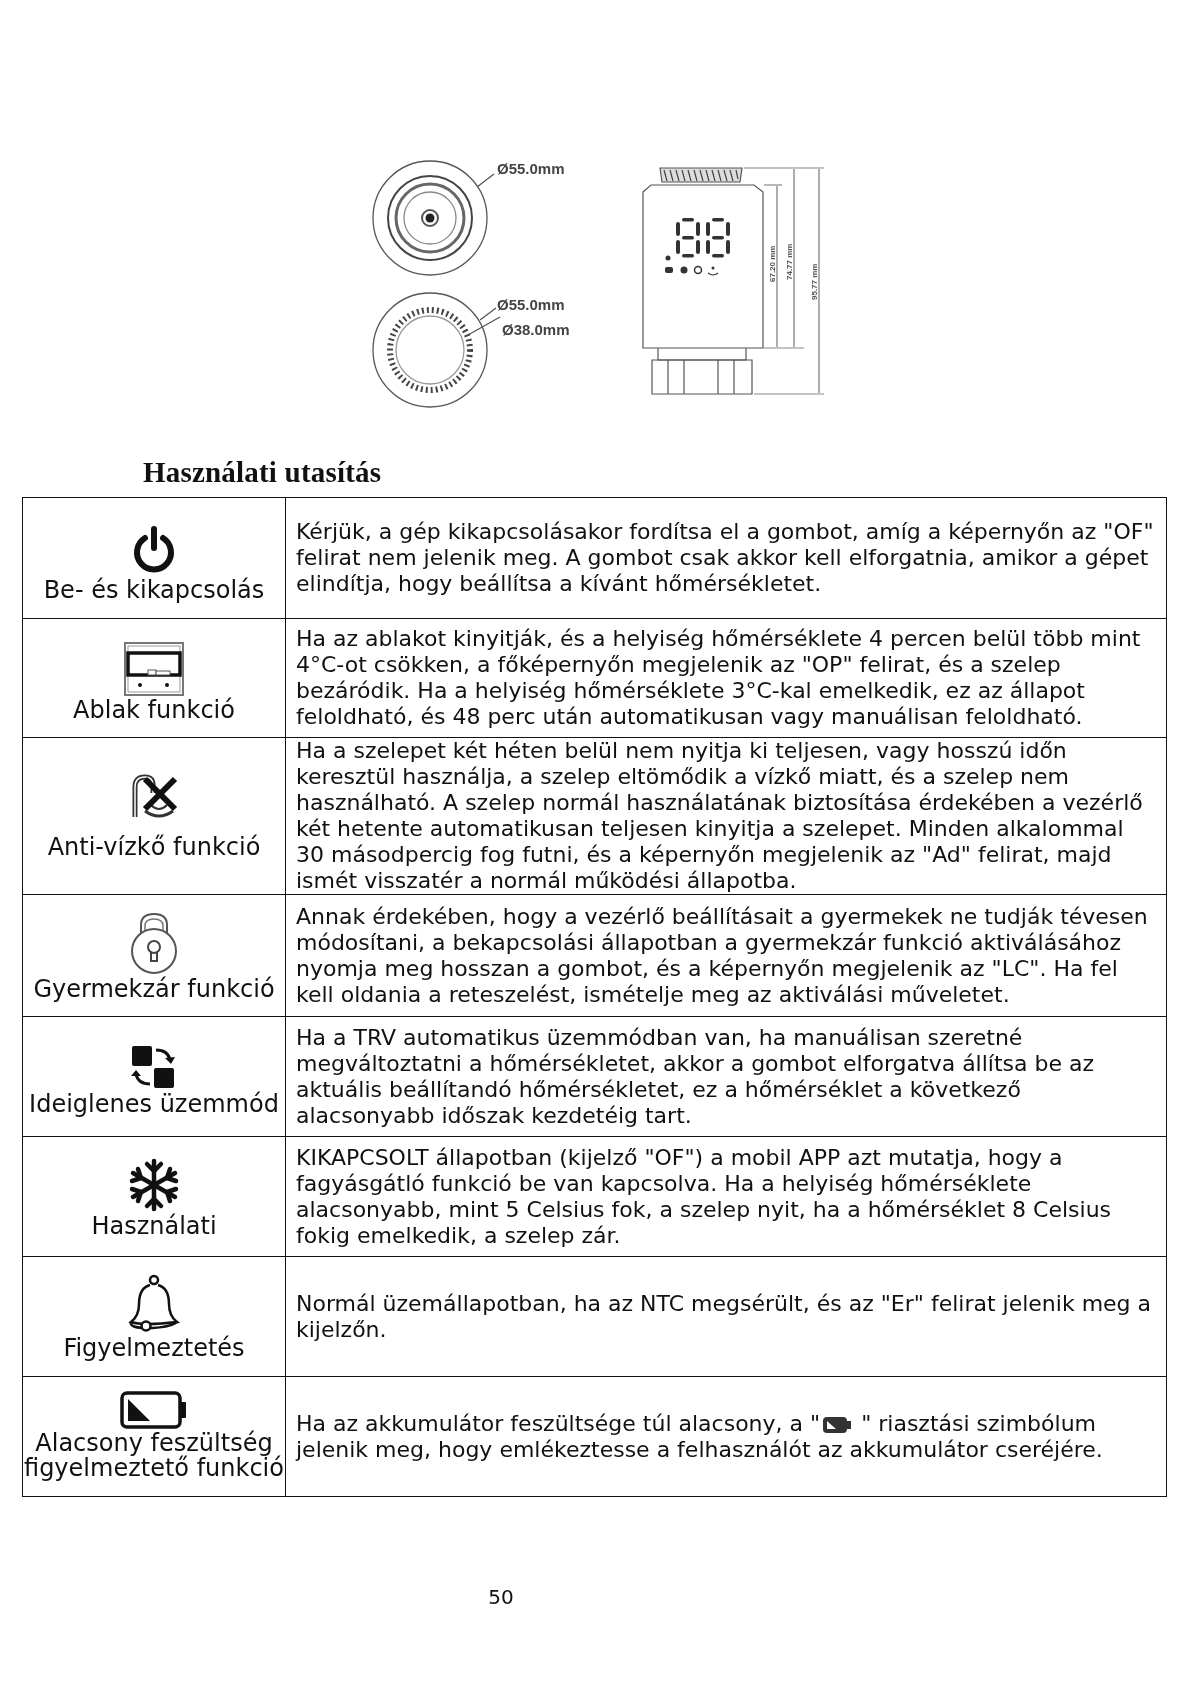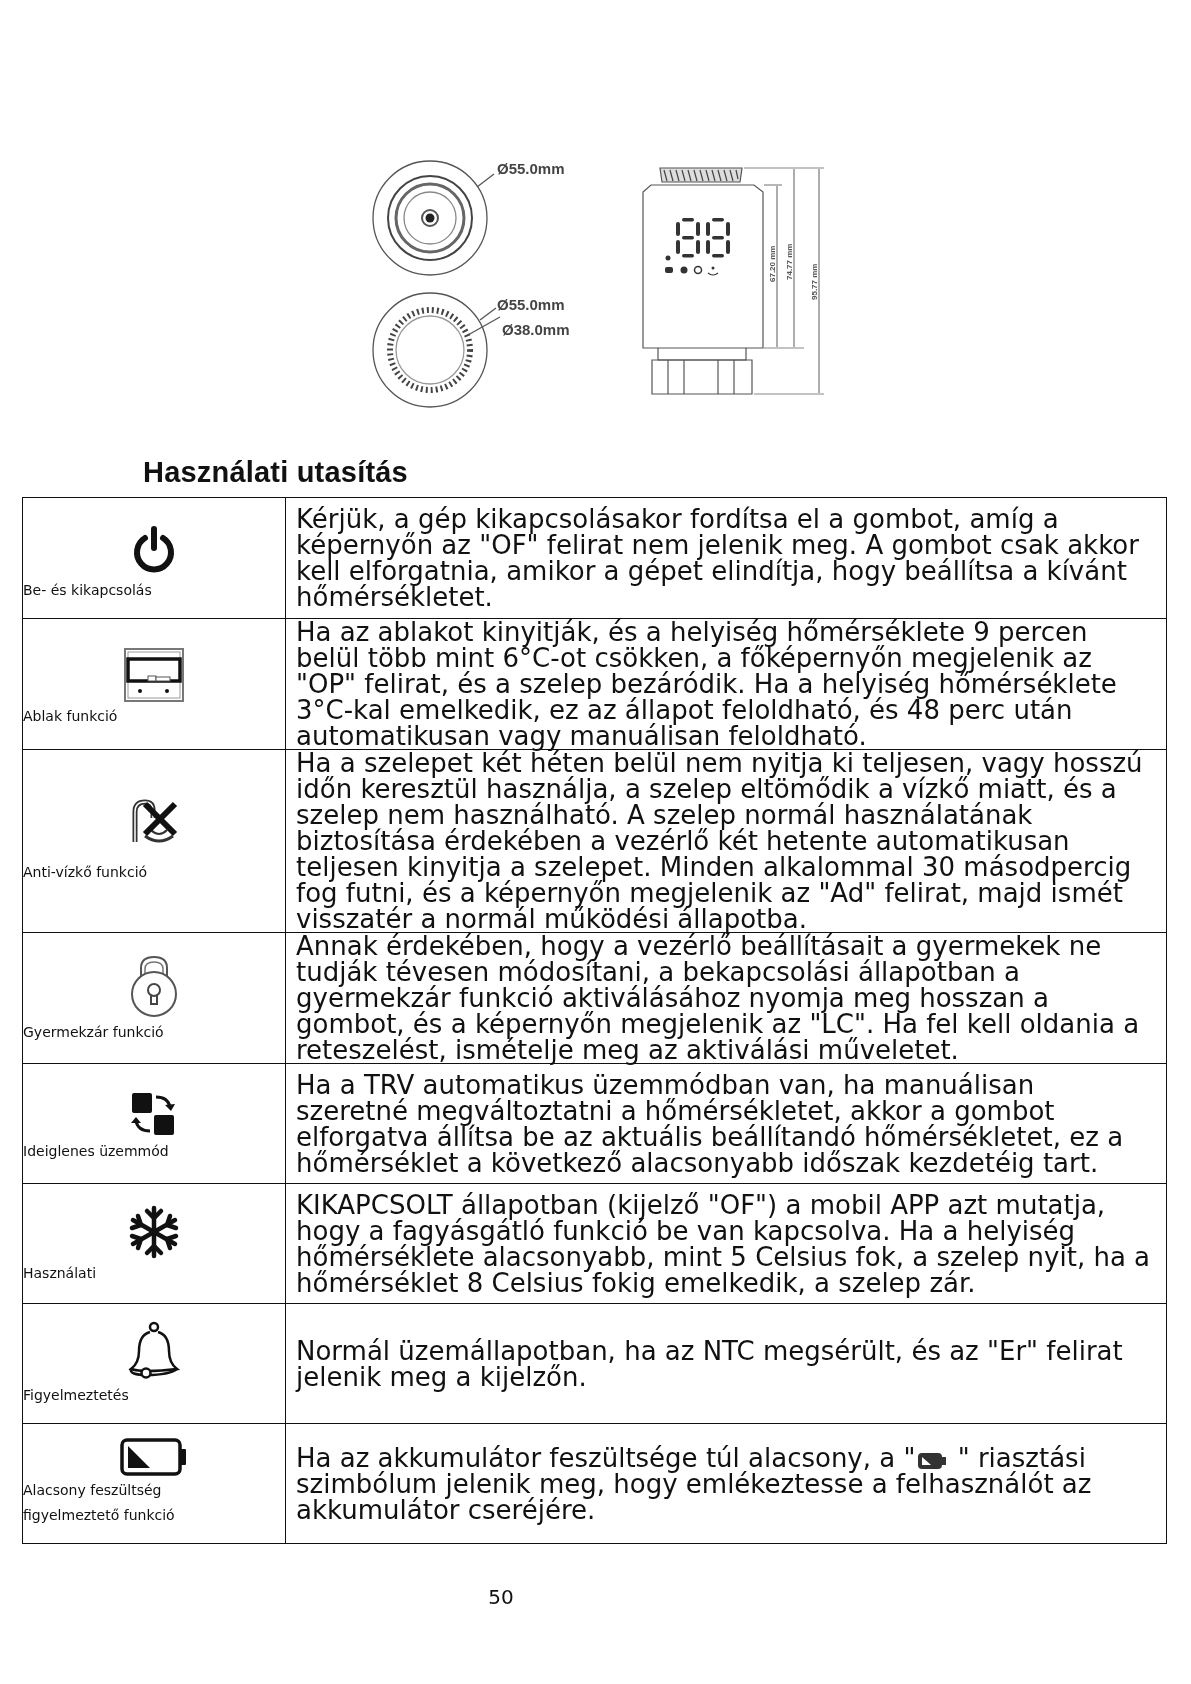--- a/index.html
+++ b/index.html
@@ -1,23 +1,23 @@
 <!DOCTYPE html>
 <html><head>
 <meta charset="utf-8">
 <style>
   html, body { margin: 0; padding: 0; background: #ffffff; }
   body { width: 1191px; height: 1684px; position: relative; overflow: hidden; font-family: "DejaVu Sans", sans-serif; color: #111; }
   .figure { position: absolute; left: 372px; top: 150px; width: 480px; height: 270px; }
   .figure svg { width: 100%; height: 100%; }
-  .title { position: absolute; left: 143px; top: 456px; font-size: 29px; font-weight: bold; font-family: Liberation Sans, sans-serif; letter-spacing: 0.2px; }
+  .title { position: absolute; left: 143px; top: 456px; font-size: 29px; font-weight: bold; font-family: Liberation Serif, serif; letter-spacing: 0.2px; }
   table.instr { position: absolute; left: 22px; top: 497px; width: 1145px; border-collapse: collapse; }
   table.instr td { border: 1.5px solid #111; vertical-align: middle; padding: 0; }
-  td.left { width: 262px; text-align: left; font-size: 14px; line-height: 25px; }
-  td.right { font-size: 26px; line-height: 26px; padding: 0 12px 0 10px !important; }
+  td.left { width: 262px; text-align: center; font-size: 24px; line-height: 25px; }
+  td.right { font-size: 22px; line-height: 26px; padding: 0 12px 0 10px !important; }
   .right .txt { display: block; }
   .icon-wrap { display: flex; justify-content: center; align-items: flex-end; height: 62px; margin-bottom: 2px; }
   .icon-wrap svg { display: block; }
   .label { display: block; }
   .page-num { position: absolute; top: 1585px; left: 0; width: 1002px; text-align: center; font-size: 20px; }
   .inline-bat { display: inline-block; vertical-align: -3px; margin: 0 2px; }
 </style>
 </head>
 <body>
 
@@ -124,21 +124,21 @@
           <rect x="4" y="11" width="52" height="22" fill="none" stroke="#111" stroke-width="3.5"></rect>
           <rect x="24" y="28" width="8" height="5" fill="#fff" stroke="#555" stroke-width="1"></rect>
           <rect x="32" y="29" width="14" height="4" fill="#fff" stroke="#555" stroke-width="1"></rect>
           <circle cx="16" cy="43" r="2" fill="#111"></circle>
           <circle cx="43" cy="43" r="2" fill="#111"></circle>
         </svg>
       </div>
       <span class="label">Ablak funkció</span>
     </td>
     <td class="right">
-      <span class="txt">Ha az ablakot kinyitják, és a helyiség hőmérséklete 9 percen belül több mint 6°C-ot csökken, a főképernyőn megjelenik az "OP" felirat, és a szelep bezáródik. Ha a helyiség hőmérséklete 3°C-kal emelkedik, ez az állapot feloldható, és 48 perc után automatikusan vagy manuálisan feloldható.</span>
+      <span class="txt">Ha az ablakot kinyitják, és a helyiség hőmérséklete 4 percen belül több mint 4°C-ot csökken, a főképernyőn megjelenik az "OP" felirat, és a szelep bezáródik. Ha a helyiség hőmérséklete 3°C-kal emelkedik, ez az állapot feloldható, és 48 perc után automatikusan vagy manuálisan feloldható.</span>
     </td>
   </tr>
   <tr style="height:154px">
     <td class="left">
       <div class="icon-wrap" style="height:56px; margin-bottom:14px;">
         <svg width="54" height="48" viewBox="0 0 54 48">
           <path d="M8 44 L8 14 Q8 4 18 4 Q26 4 26 12 L26 20" fill="none" stroke="#333" stroke-width="5"></path>
           <path d="M8 44 L8 14 Q8 4 18 4 Q26 4 26 12 L26 20" fill="none" stroke="#fff" stroke-width="1.5"></path>
           <path d="M18 38 Q32 48 46 38" fill="none" stroke="#333" stroke-width="3"></path>
           <path d="M24 32 Q32 40 40 32" fill="none" stroke="#333" stroke-width="2"></path>

